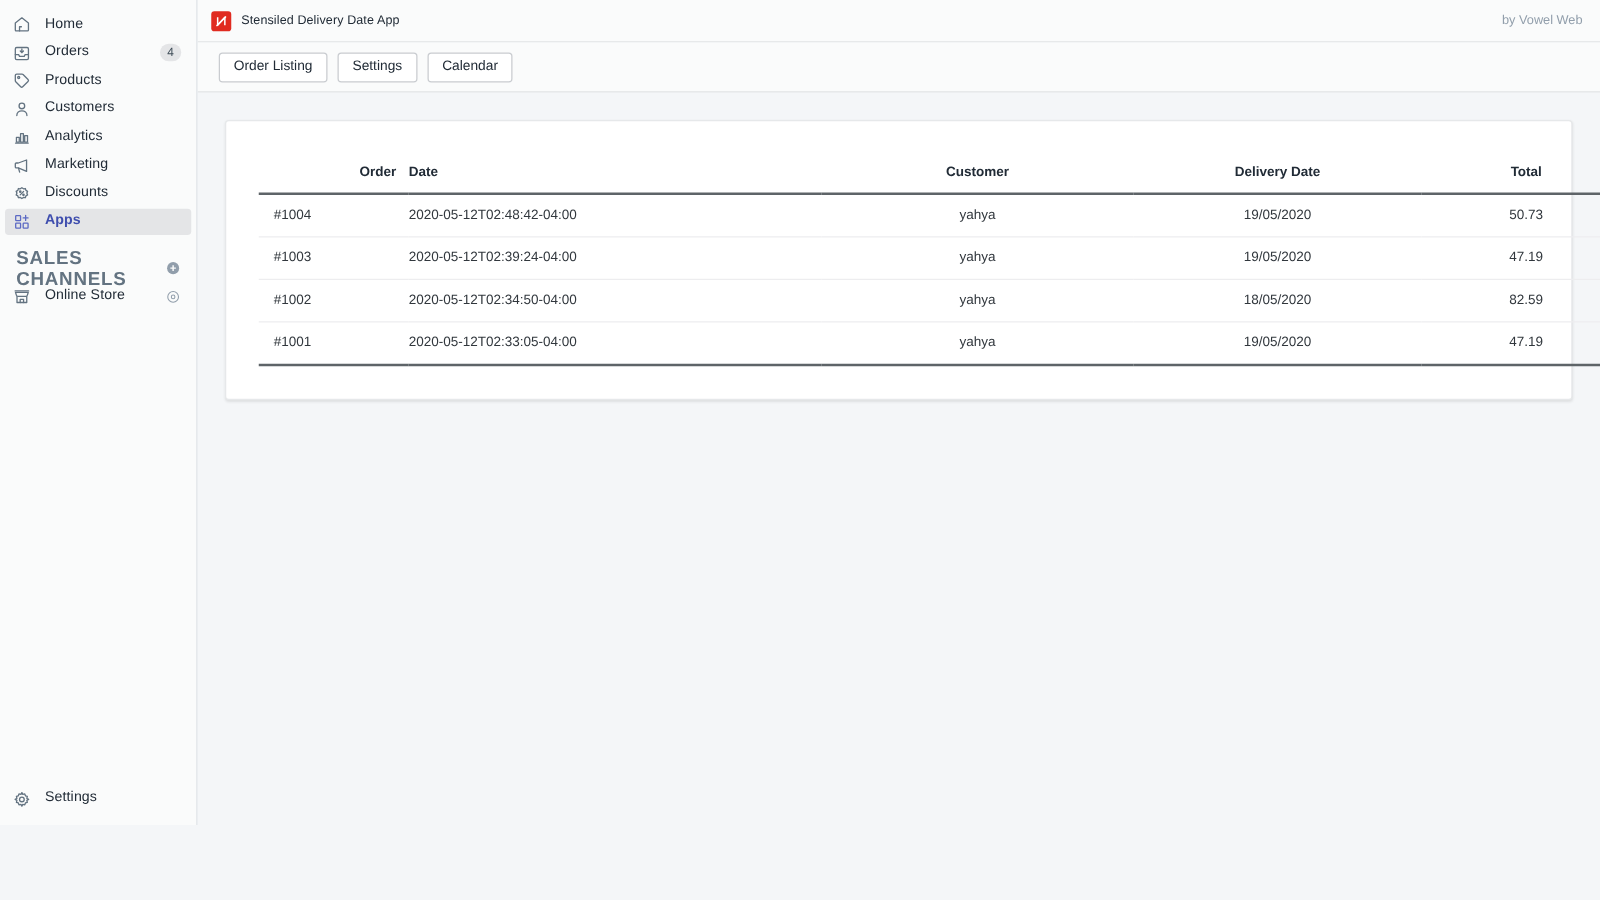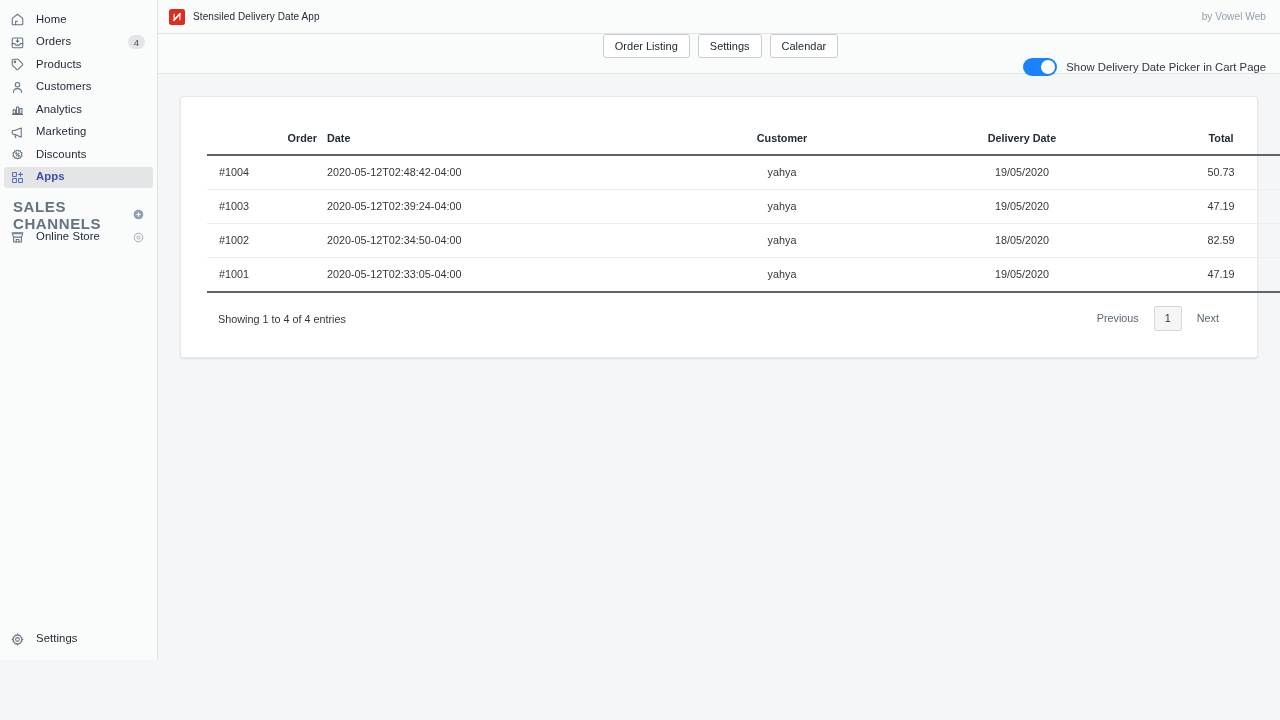--- a/index.html
+++ b/index.html
@@ -90,21 +90,20 @@
   }
   .app-title { font-size: 10px; color: #212b36; letter-spacing: .1px; }
   .app-author { margin-left: auto; font-size: 10.2px; color: #919eab; }
 
   .toolbar {
     height: 40px;
     background: #fafbfb;
     border-bottom: 1px solid #e1e3e5;
     display: flex; align-items: center;
     padding: 0 14px 0 17px;
-    flex-direction: column;
   }
   .tabs { display: flex; gap: 8px; }
   .tab-btn {
     height: 24px;
     padding: 0 11px;
     background: #fff;
     border: 1px solid #c9ccd0;
     border-radius: 3px;
     font-family: "Liberation Sans", sans-serif;
     font-size: 11px;
@@ -344,26 +343,20 @@
       </span>
       <span class="app-title">Stensiled Delivery Date App</span>
       <span class="app-author">by Vowel Web</span>
     </header>
 
     <div class="toolbar">
       <div class="tabs">
         <button class="tab-btn">Order Listing</button>
         <button class="tab-btn">Settings</button>
         <button class="tab-btn">Calendar</button>
-      </div>
-      <div class="toggle-wrap">
-        <div class="toggle">
-          <span class="knob"></span>
-        </div>
-        <span class="toggle-label">Show Delivery Date Picker in Cart Page</span>
       </div>
     </div>
 
     <div class="content">
       <section class="card">
 
         <table class="orders">
           <thead>
             <tr>
               <th class="col-order">Order</th>
@@ -398,26 +391,18 @@
             <tr>
               <td class="col-order">#1001</td>
               <td class="col-date">2020-05-12T02:33:05-04:00</td>
               <td class="col-cust">yahya</td>
               <td class="col-del">19/05/2020</td>
               <td class="col-total">47.19</td>
             </tr>
           </tbody>
         </table>
 
-        <div class="table-footer">
-          <span class="entries-info">Showing 1 to 4 of 4 entries</span>
-          <div class="pager">
-            <button class="pager-btn">Previous</button>
-            <button class="pager-num">1</button>
-            <button class="pager-btn">Next</button>
-          </div>
-        </div>
 
       </section>
     </div>
 
   </div>
 </div>
 
 </body></html>

